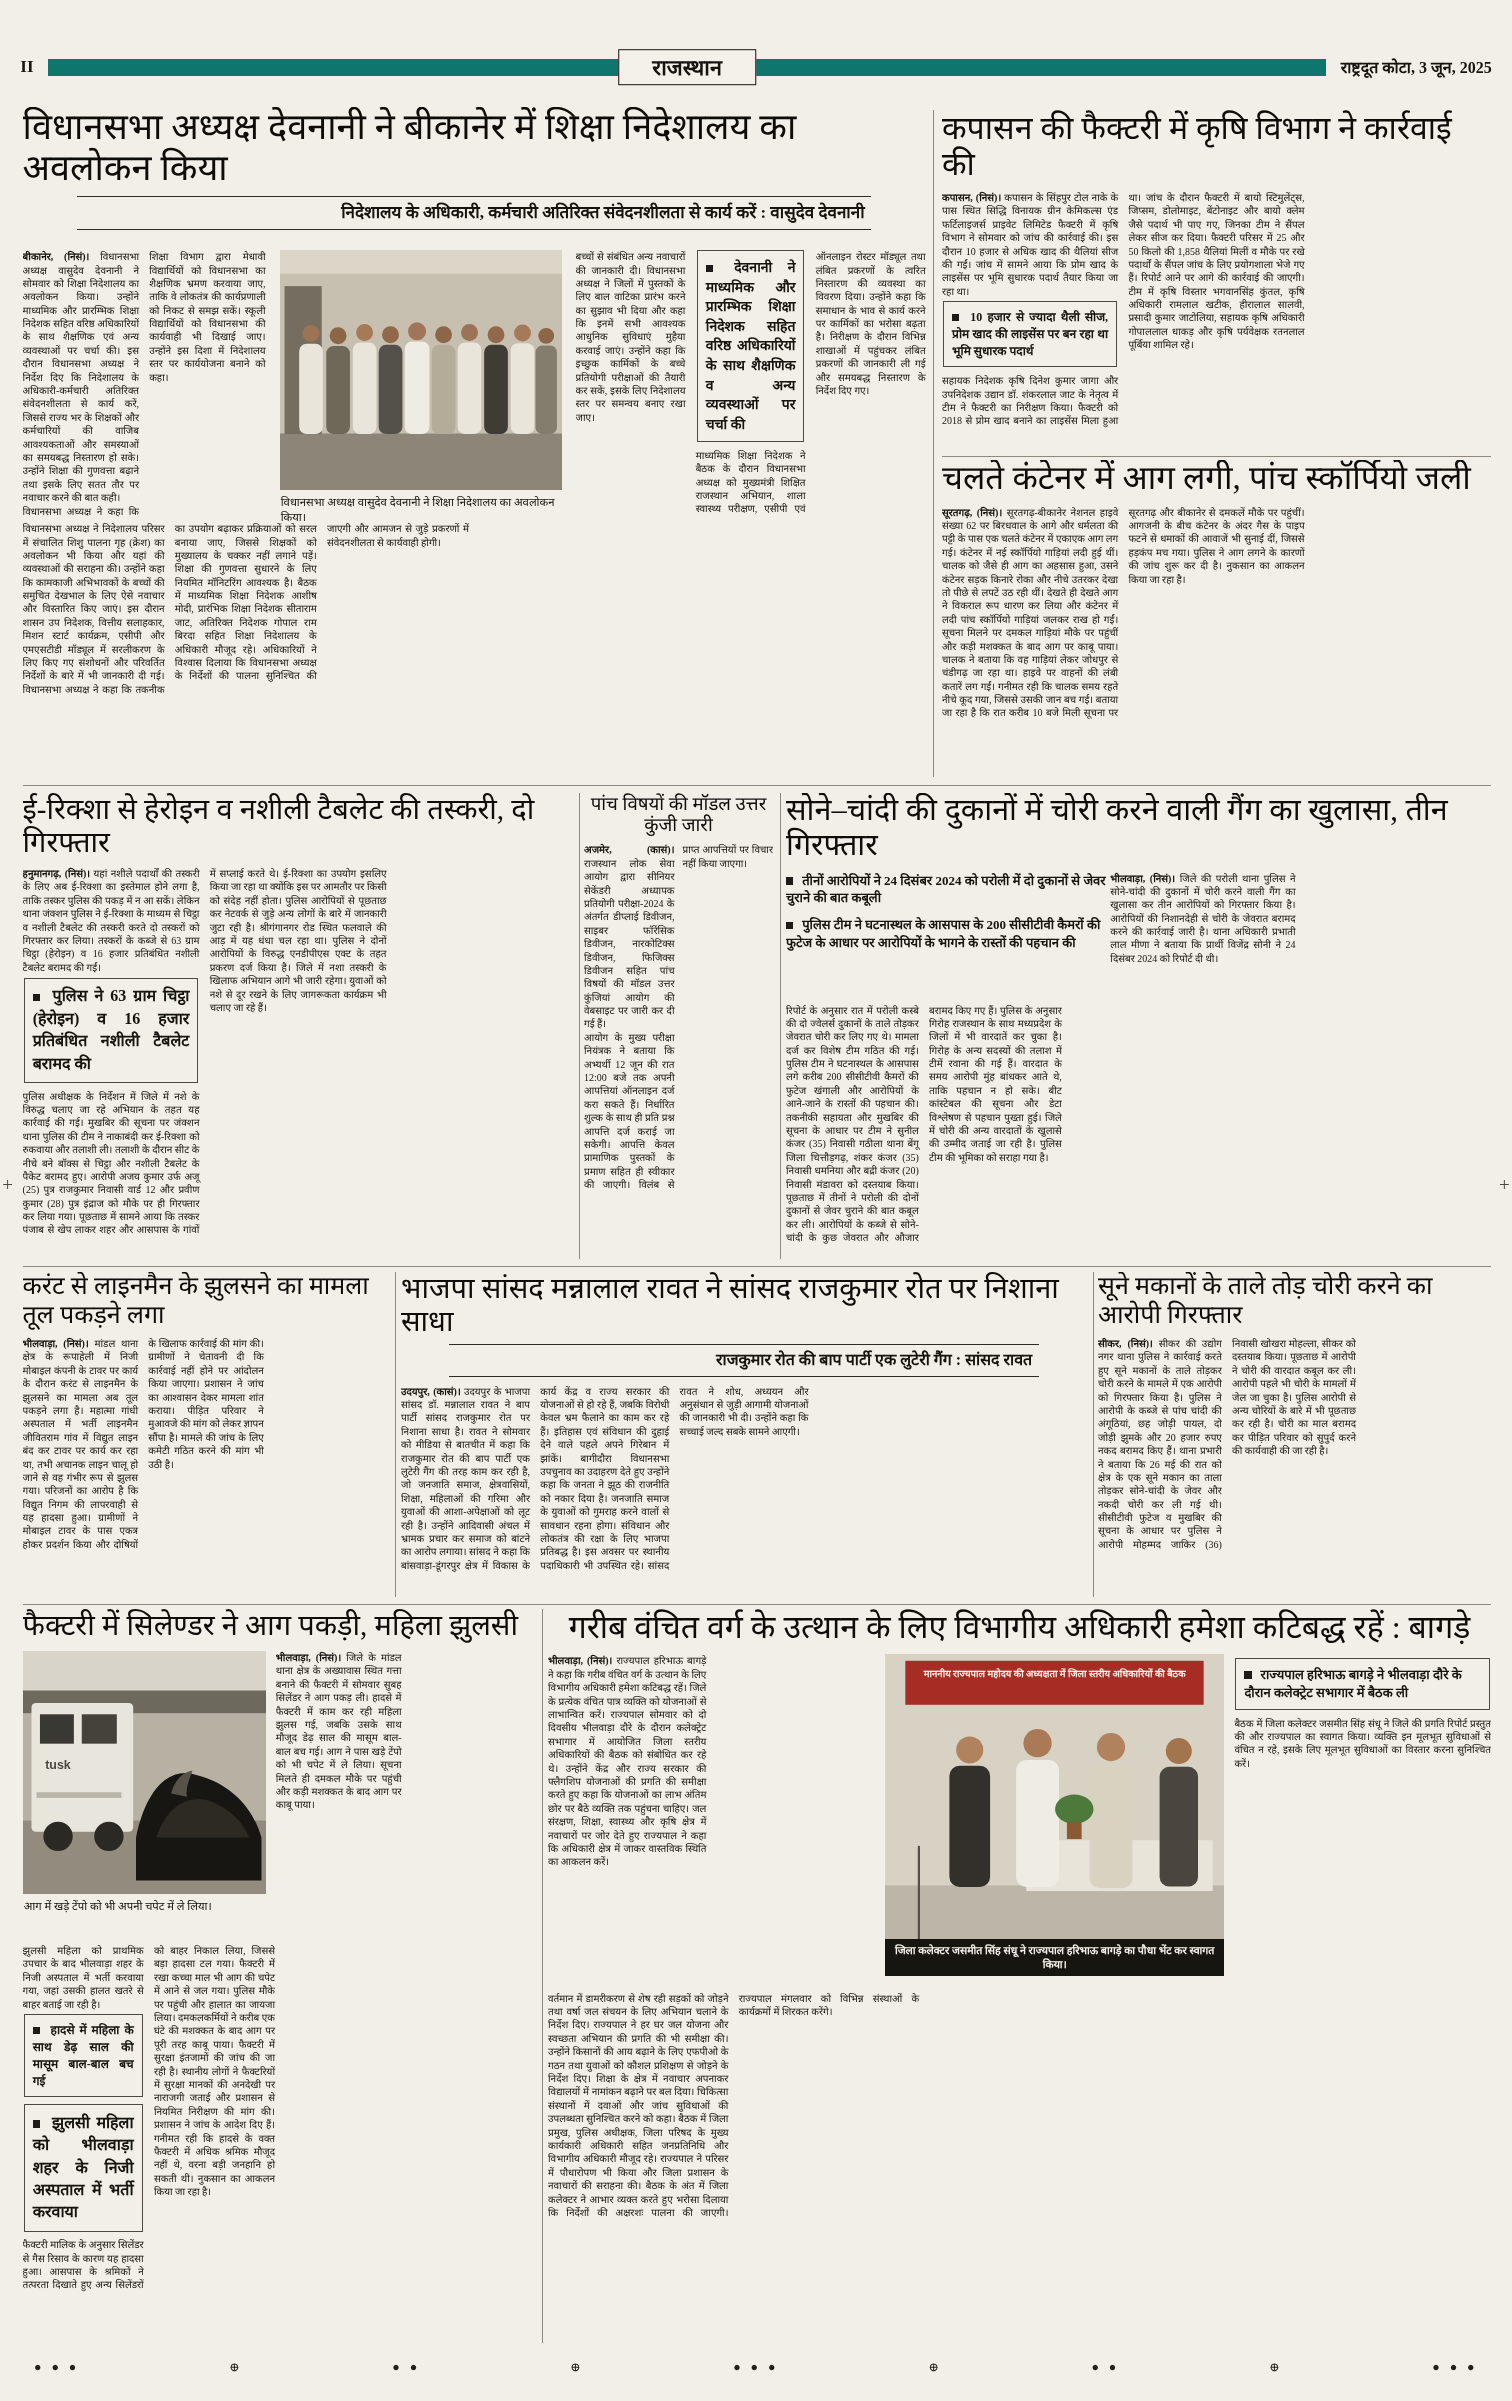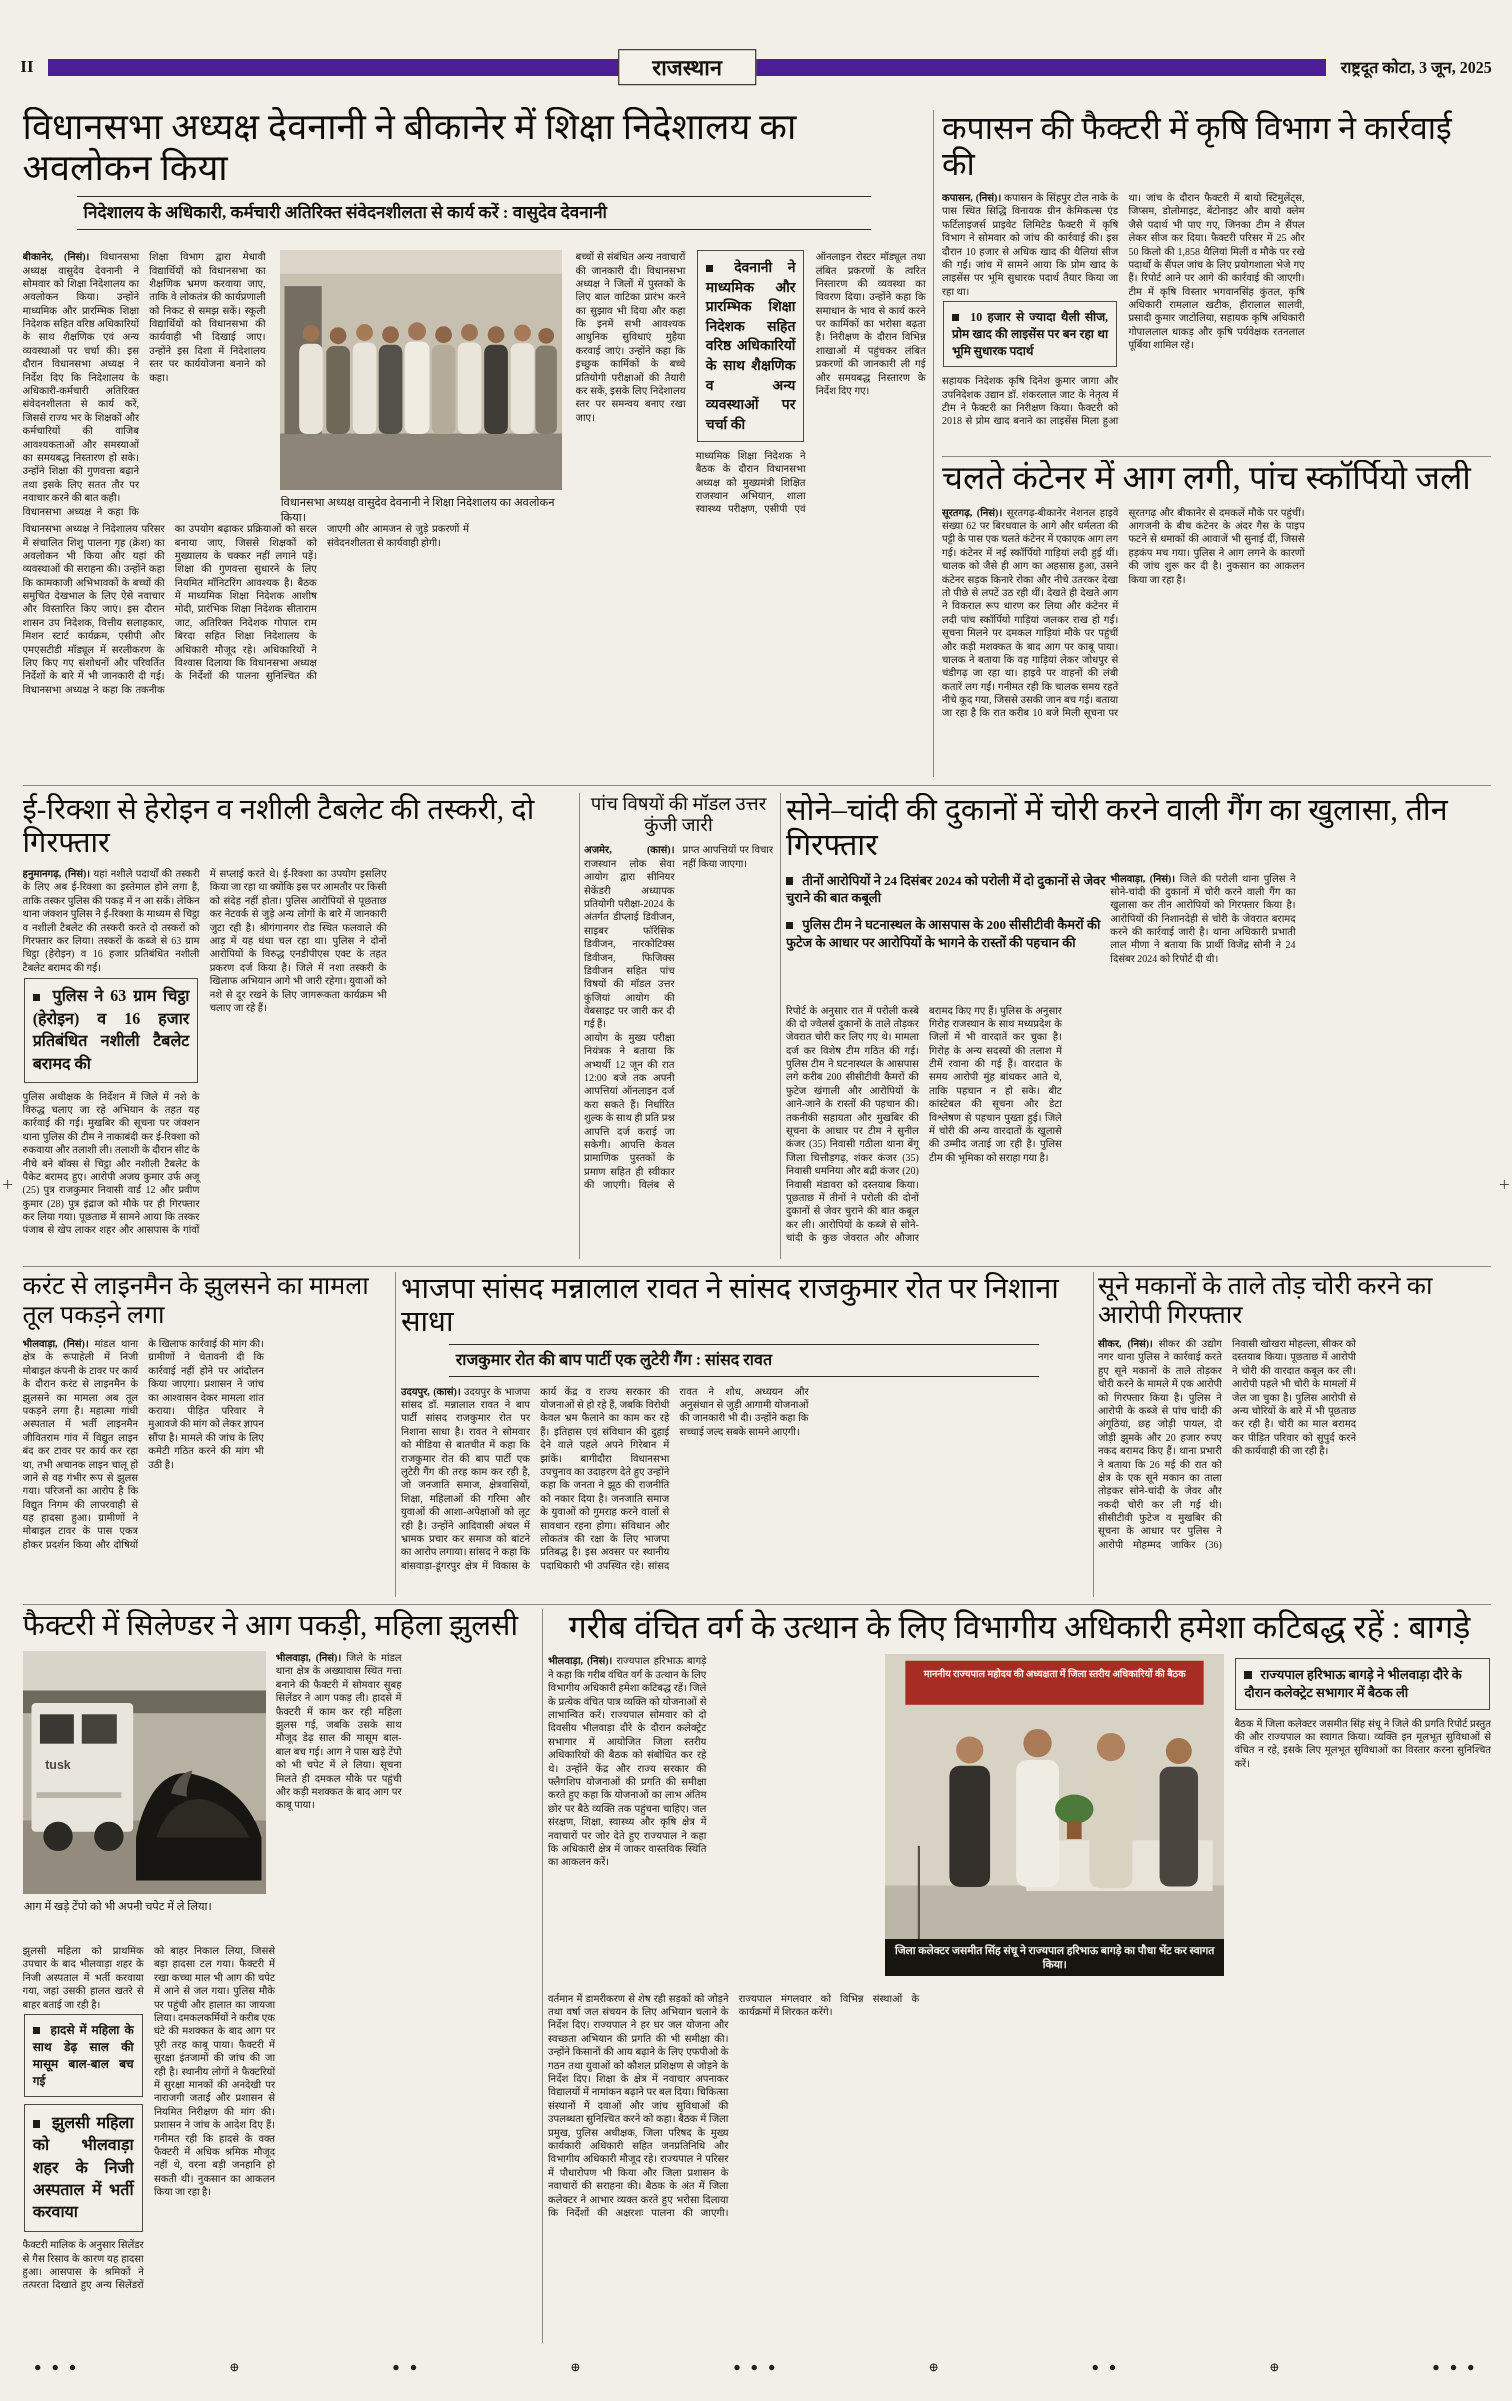--- a/index.html
+++ b/index.html
@@ -9,32 +9,32 @@
   .abs{position:absolute}
   section{position:absolute;overflow:hidden}
   .headline{font-weight:normal;line-height:1.14;color:#0e0c09}
   .body-text{font-size:10px;line-height:1.34;text-align:justify;column-gap:10.2px;column-fill:auto;overflow:hidden}
   .body-text .bt{white-space:pre-line}
   .dateline{font-weight:bold}
   .hl-box{border:1.1px solid #4e4a43;padding:6.8px 8px;font-weight:bold;break-inside:avoid;
           margin:3.4px 1.1px 6.8px;background:#f1efe8;line-height:1.4}
   .sq{display:inline-block;width:7.3px;height:7.3px;background:#1e1c18;margin-right:5.6px}
   .subhead-box{border-top:1.1px solid #2e2b26;border-bottom:1.1px solid #2e2b26;padding:5.1px 6.8px;
-               font-weight:bold;text-align:left;line-height:1.3}
+               font-weight:bold;text-align:right;line-height:1.3}
   .caption{font-weight:normal;font-size:11.3px;padding:5.1px 1.1px 0;line-height:1.3}
   .caption-dark{background:#17150f;color:#f4f2ea;font-weight:bold;font-size:10.7px;
                 padding:4.5px 5.6px;text-align:center;line-height:1.3}
   .photo{position:relative;overflow:hidden;background:#c8c1b2}
   .photo svg{display:block;width:100%;height:100%}
   .vline{position:absolute;width:0;border-left:0.6px solid #8d897f}
   .hline{position:absolute;height:0;border-top:0.6px solid #8d897f}
   .bullet-item{font-size:13px;font-weight:bold;line-height:1.38;margin:0 0 9px}
   .hdr{position:absolute;left:20.3px;right:20.3px;top:49px;height:36px;display:flex;align-items:center;gap:14.7px}
   .hdr-num{font-size:17px;font-weight:bold}
-  .hdr-band{flex:1;height:17px;background:#4c1d95;position:relative}
+  .hdr-band{flex:1;height:17px;background:#0f766e;position:relative}
   .hdr-title{position:absolute;left:50%;top:50%;transform:translate(-50%,-50%);
              background:#f3f1ea;border:1.1px solid #14120d;padding:2.3px 33px;font-size:21.5px;font-weight:bold;white-space:nowrap}
   .hdr-date{font-size:16px;font-weight:bold;white-space:nowrap}
   .footer-row{position:absolute;left:34px;right:34px;top:2359px;display:flex;justify-content:space-between;
               align-items:center;font-size:12.4px;color:#23211c;letter-spacing:3.4px}
   .edge-mark{position:absolute;font-size:19px;color:#4c4a44}
   figure{overflow:hidden}
 </style>
 </head>
 <body>

